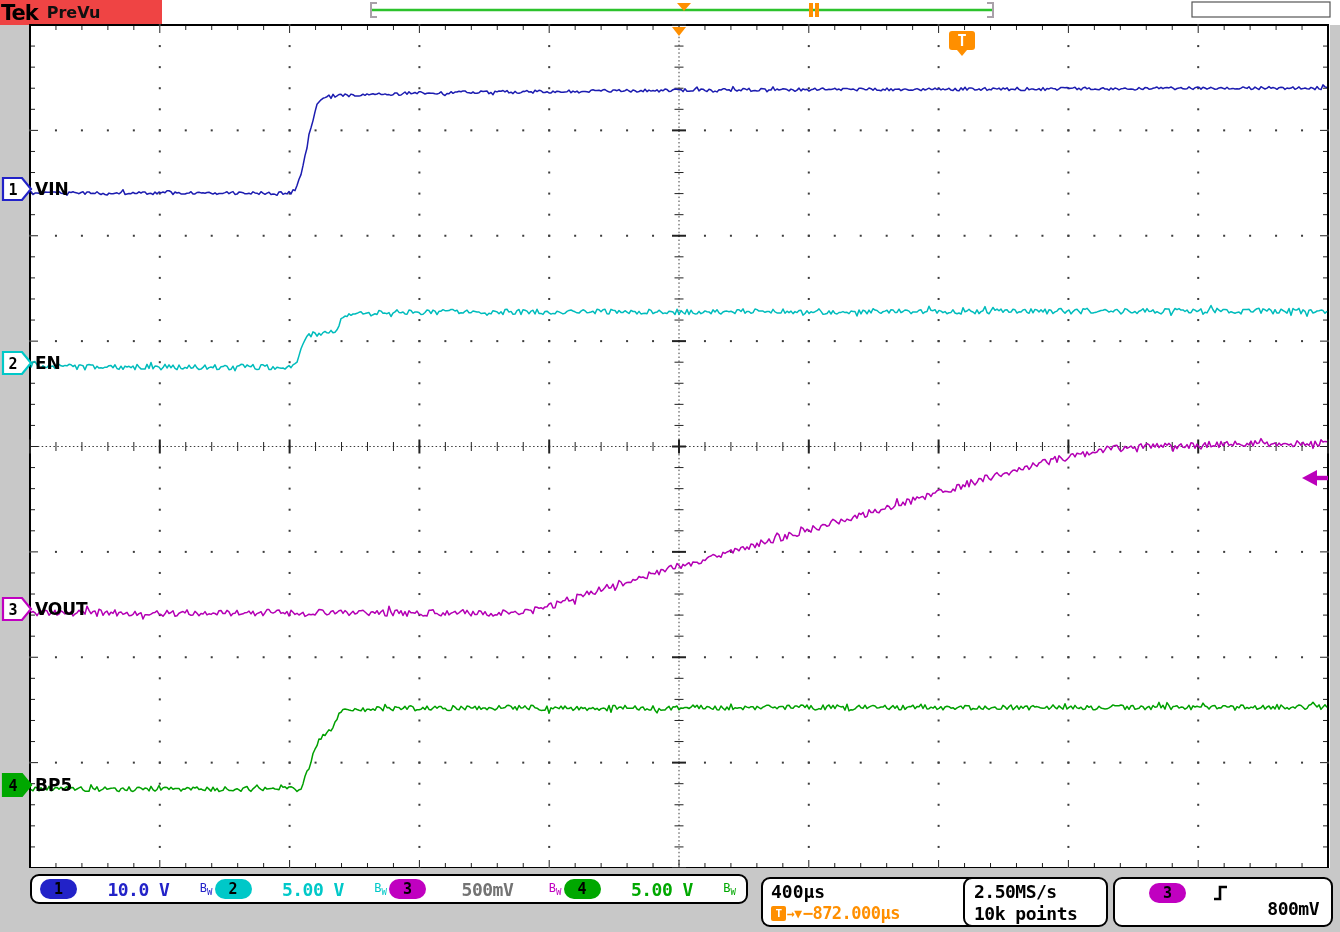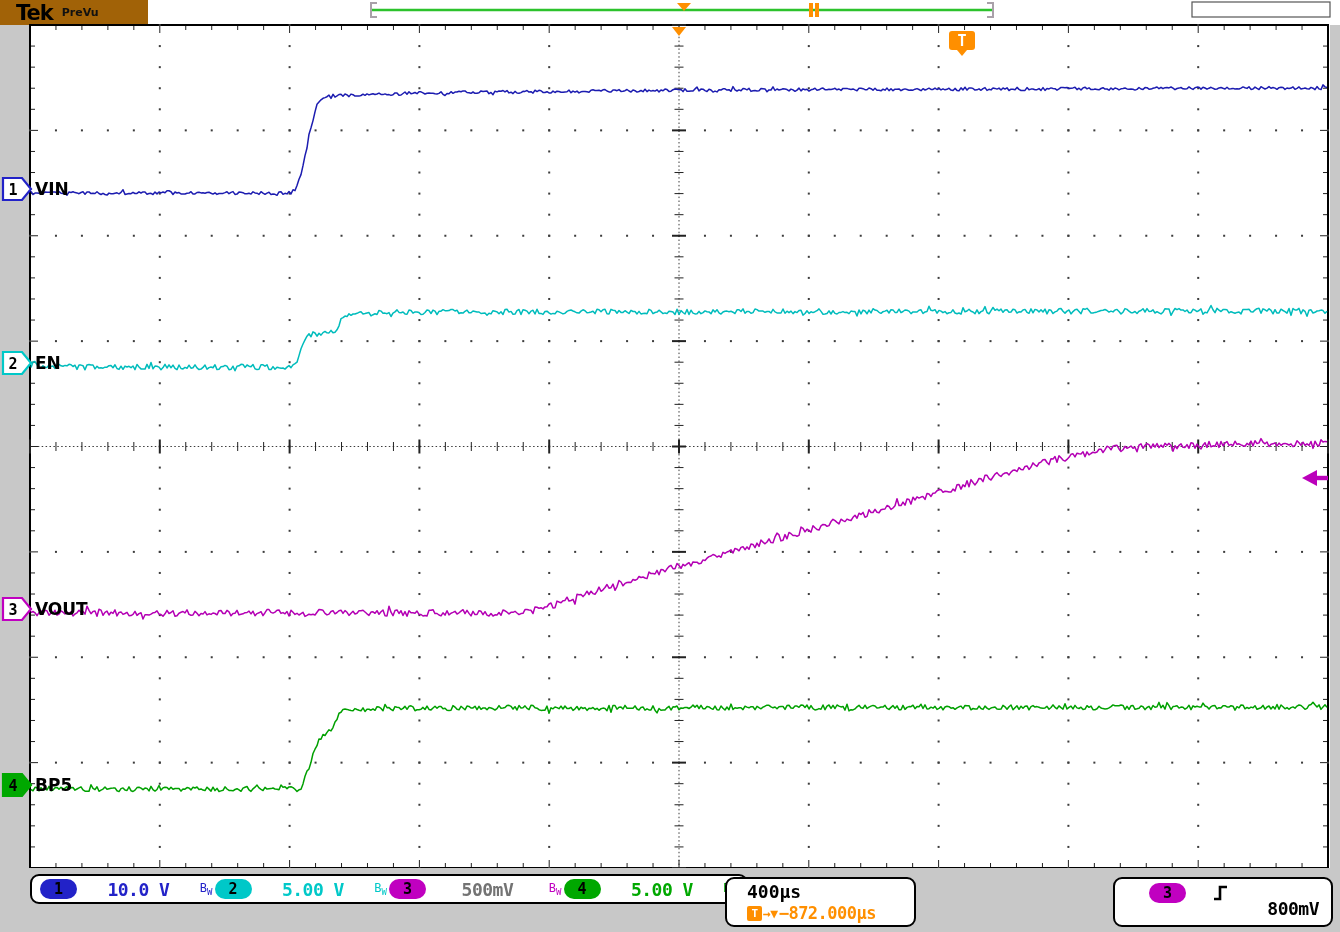--- a/index.html
+++ b/index.html
@@ -1,36 +1,36 @@
 <!DOCTYPE html>
 <html><head>
 <meta charset="utf-8">
 <style>
   html,body{margin:0;padding:0;background:#fff;}
   .screen{position:relative;width:1340px;height:932px;background:#ffffff;overflow:hidden;
           font-family:"DejaVu Sans Mono","Liberation Mono",monospace;}
-  .hdr{position:absolute;left:0;top:0;width:148px;height:25px;background:#a16207;
-       display:flex;align-items:center;padding-left:16px;box-sizing:border-box;z-index:1;}
+  .hdr{position:absolute;left:0;top:0;width:162px;height:25px;background:#ef4444;
+       display:flex;align-items:center;padding-left:1px;box-sizing:border-box;z-index:1;}
   .hdr .tek{font-family:"DejaVu Sans","Liberation Sans",sans-serif;font-weight:bold;
             font-size:21px;letter-spacing:-1px;color:#000;}
   .hdr .mode{font-family:"DejaVu Sans","Liberation Sans",sans-serif;font-weight:bold;
-             font-size:11px;color:#111;margin-left:9px;}
+             font-size:16px;color:#111;margin-left:9px;}
   .leftstrip{position:absolute;left:0;top:25px;width:30px;height:843px;background:#c8c8c8;z-index:1;}
   .rightstrip{position:absolute;left:1330px;top:25px;width:10px;height:843px;background:#c8c8c8;z-index:1;}
   #scope-svg{position:absolute;left:0;top:0;z-index:2;}
   .bottombar{position:absolute;left:0;top:868px;width:1340px;height:64px;background:#c8c8c8;z-index:3;}
   .box{position:absolute;background:#fff;border:2px solid #000;border-radius:9px;box-sizing:border-box;}
   .channels-box{left:30px;top:6px;width:718px;height:30px;display:flex;align-items:center;padding:0 8px;}
   .chgroup{display:flex;align-items:center;width:175px;}
   .oval{display:inline-flex;align-items:center;justify-content:center;width:37px;height:20px;
         border-radius:11px;color:#000;font-weight:bold;font-size:15px;flex:none;}
   .chscale{font-weight:bold;font-size:18px;flex:1;text-align:center;letter-spacing:-0.5px;}
   .bw{font-weight:normal;font-size:12px;flex:none;margin-right:2px;}
   .bw sub{font-size:9px;}
-  .timebase-box{left:725px;top:9px;width:191px;height:50px;padding:2px 20px;}
+  .timebase-box{left:761px;top:9px;width:220px;height:50px;padding:2px 8px;}
   .tb-line1{font-weight:bold;font-size:18px;color:#000;}
   .tb-line2{display:flex;align-items:center;color:#ff8f00;font-weight:bold;font-size:17px;margin-top:1px;letter-spacing:-0.5px;}
   .tbadge{display:inline-flex;align-items:center;justify-content:center;width:15px;height:15px;
           background:#ff8f00;color:#fff;border-radius:2px;font-size:11px;font-weight:bold;margin-right:1px;}
   .tb-arrows{font-size:13px;margin-right:1px;}
   .rate-box{left:963px;top:9px;width:145px;height:50px;padding:2px 9px;}
   .rate-box div{font-weight:bold;font-size:18px;color:#000;line-height:22px;letter-spacing:-0.5px;}
   .trigger-box{left:1113px;top:9px;width:220px;height:50px;display:flex;align-items:flex-start;
                padding:4px 12px 0 34px;gap:0;}
   .trigger-box .tval{font-weight:bold;font-size:18px;color:#000;margin-left:auto;letter-spacing:-0.5px;margin-top:15px;}
@@ -1028,20 +1028,24 @@
 
     <div class="box timebase-box">
       <div class="tb-line1">400µs</div>
       <div class="tb-line2">
         <span class="tbadge">T</span>
         <span class="tb-arrows">→▼</span>
         <span>−872.000µs</span>
       </div>
     </div>
 
+    <div class="box rate-box">
+      <div>2.50MS/s</div>
+      <div>10k points</div>
+    </div>
 
     <div class="box trigger-box">
       <span class="oval" id="trig-oval" style="background: rgb(192, 0, 192);">3</span>
       <svg class="edge-glyph" width="18" height="20">
         <path d="M2,16 H8 V4 H15" stroke="#000" stroke-width="2.6" fill="none"></path>
       </svg>
       <span class="tval">800mV</span>
     </div>
   </div>
 

